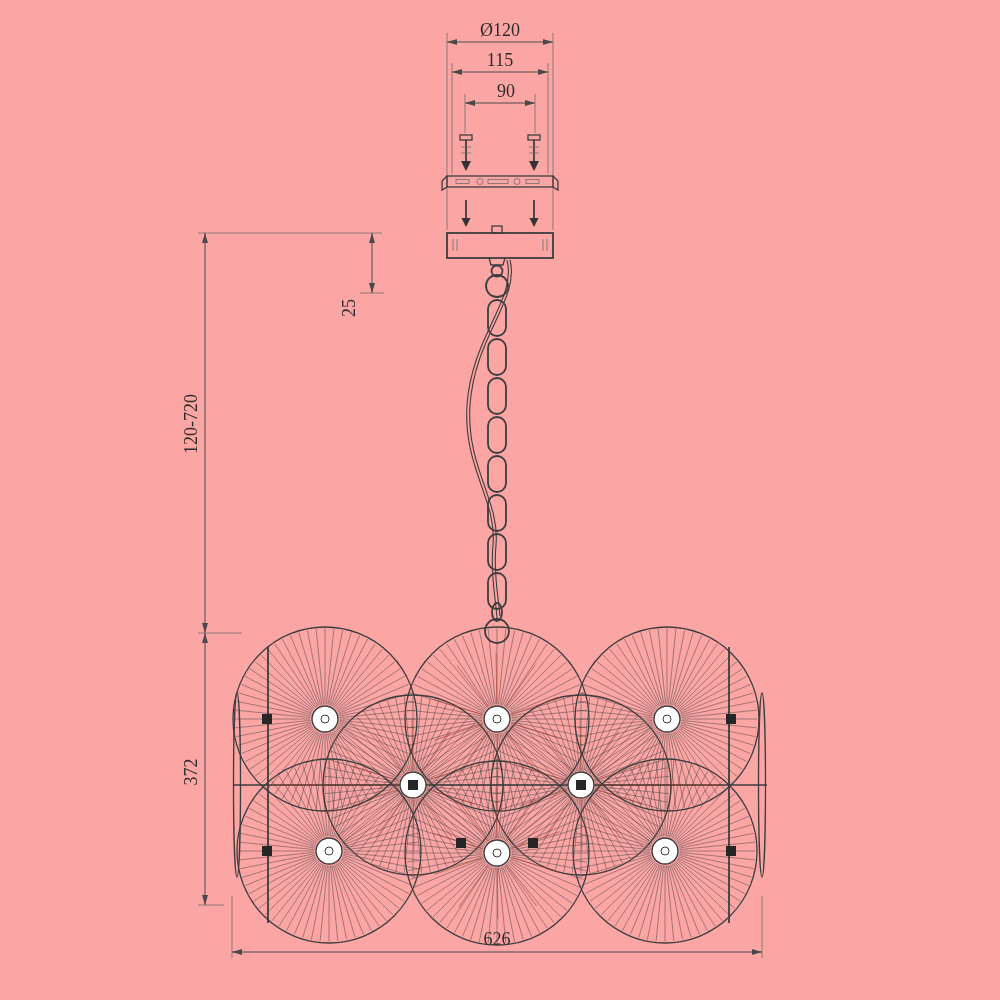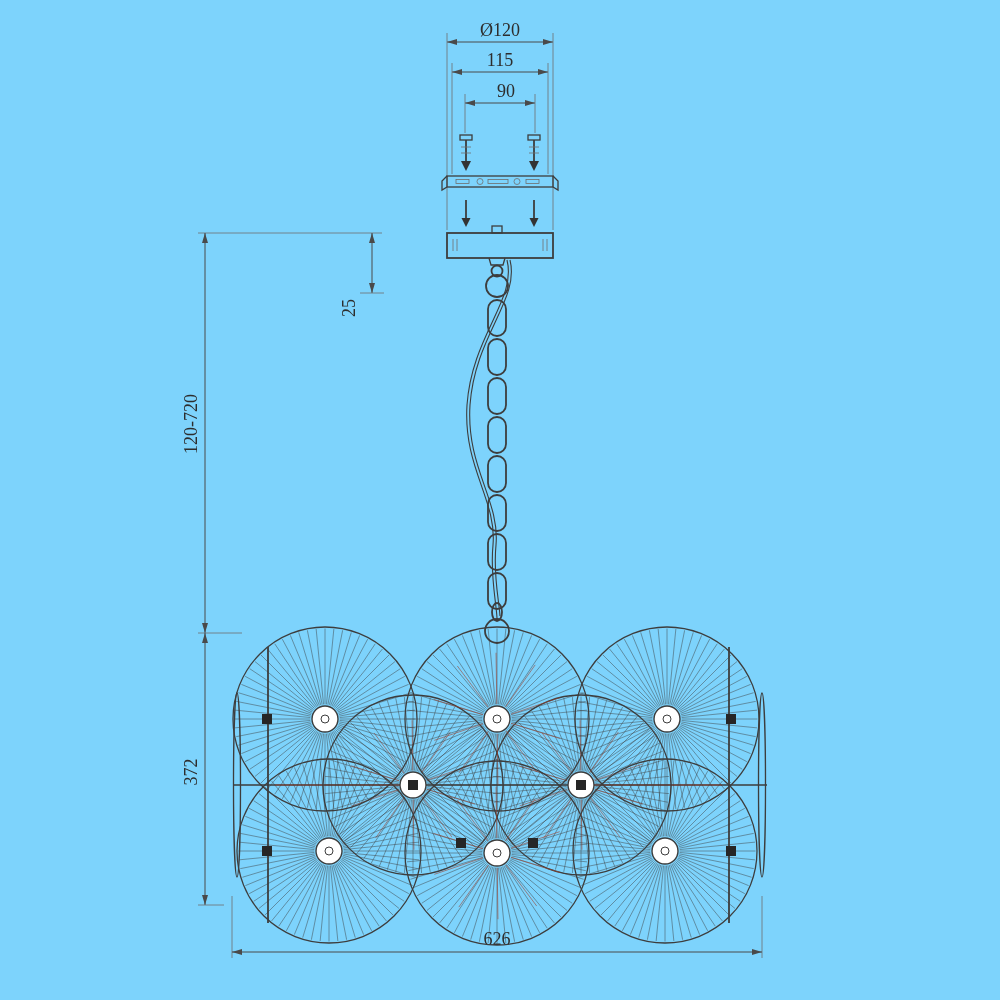--- a/index.html
+++ b/index.html
@@ -1,16 +1,16 @@
 <!DOCTYPE html>
 <html style="--line: #3d3d3d; --wire: #a04330;"><head>
 <meta charset="utf-8">
 <style>
   html,body{margin:0;padding:0;background:#ffffff;}
-  .page{width:1000px;height:1000px;background:#7dd3fc;position:relative;overflow:hidden;}
+  .page{width:1000px;height:1000px;background:#fca5a5;position:relative;overflow:hidden;}
   svg{display:block;}
   .dim   {stroke:#4a4a4a;stroke-width:1;fill:none;}
   .thin  {stroke:#6e6e6e;stroke-width:0.8;fill:none;}
   .ln1   {stroke:var(--line);stroke-width:1.3;fill:none;}
   .ln2   {stroke:var(--line);stroke-width:1.8;fill:none;}
   .spoke {stroke:var(--line);stroke-width:0.55;opacity:0.85;}
   .wirespoke{stroke:var(--wire);stroke-width:0.8;opacity:0.75;}
   .wireline {stroke:var(--wire);stroke-width:1;opacity:0.8;}
   .hub   {fill:#ffffff;stroke:var(--line);stroke-width:1.4;}
   .dot   {fill:none;stroke:var(--line);stroke-width:1;}

